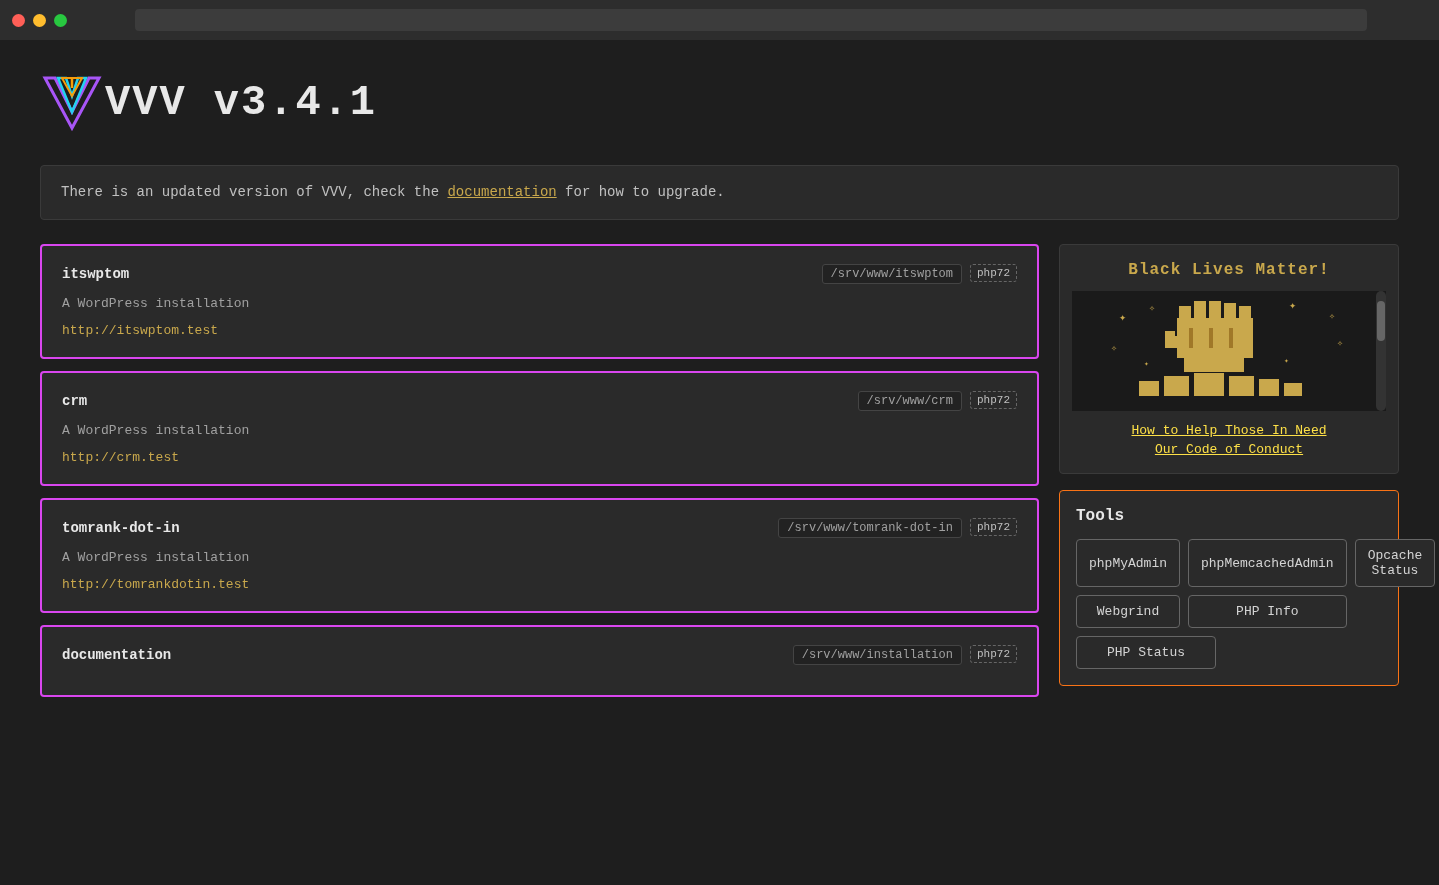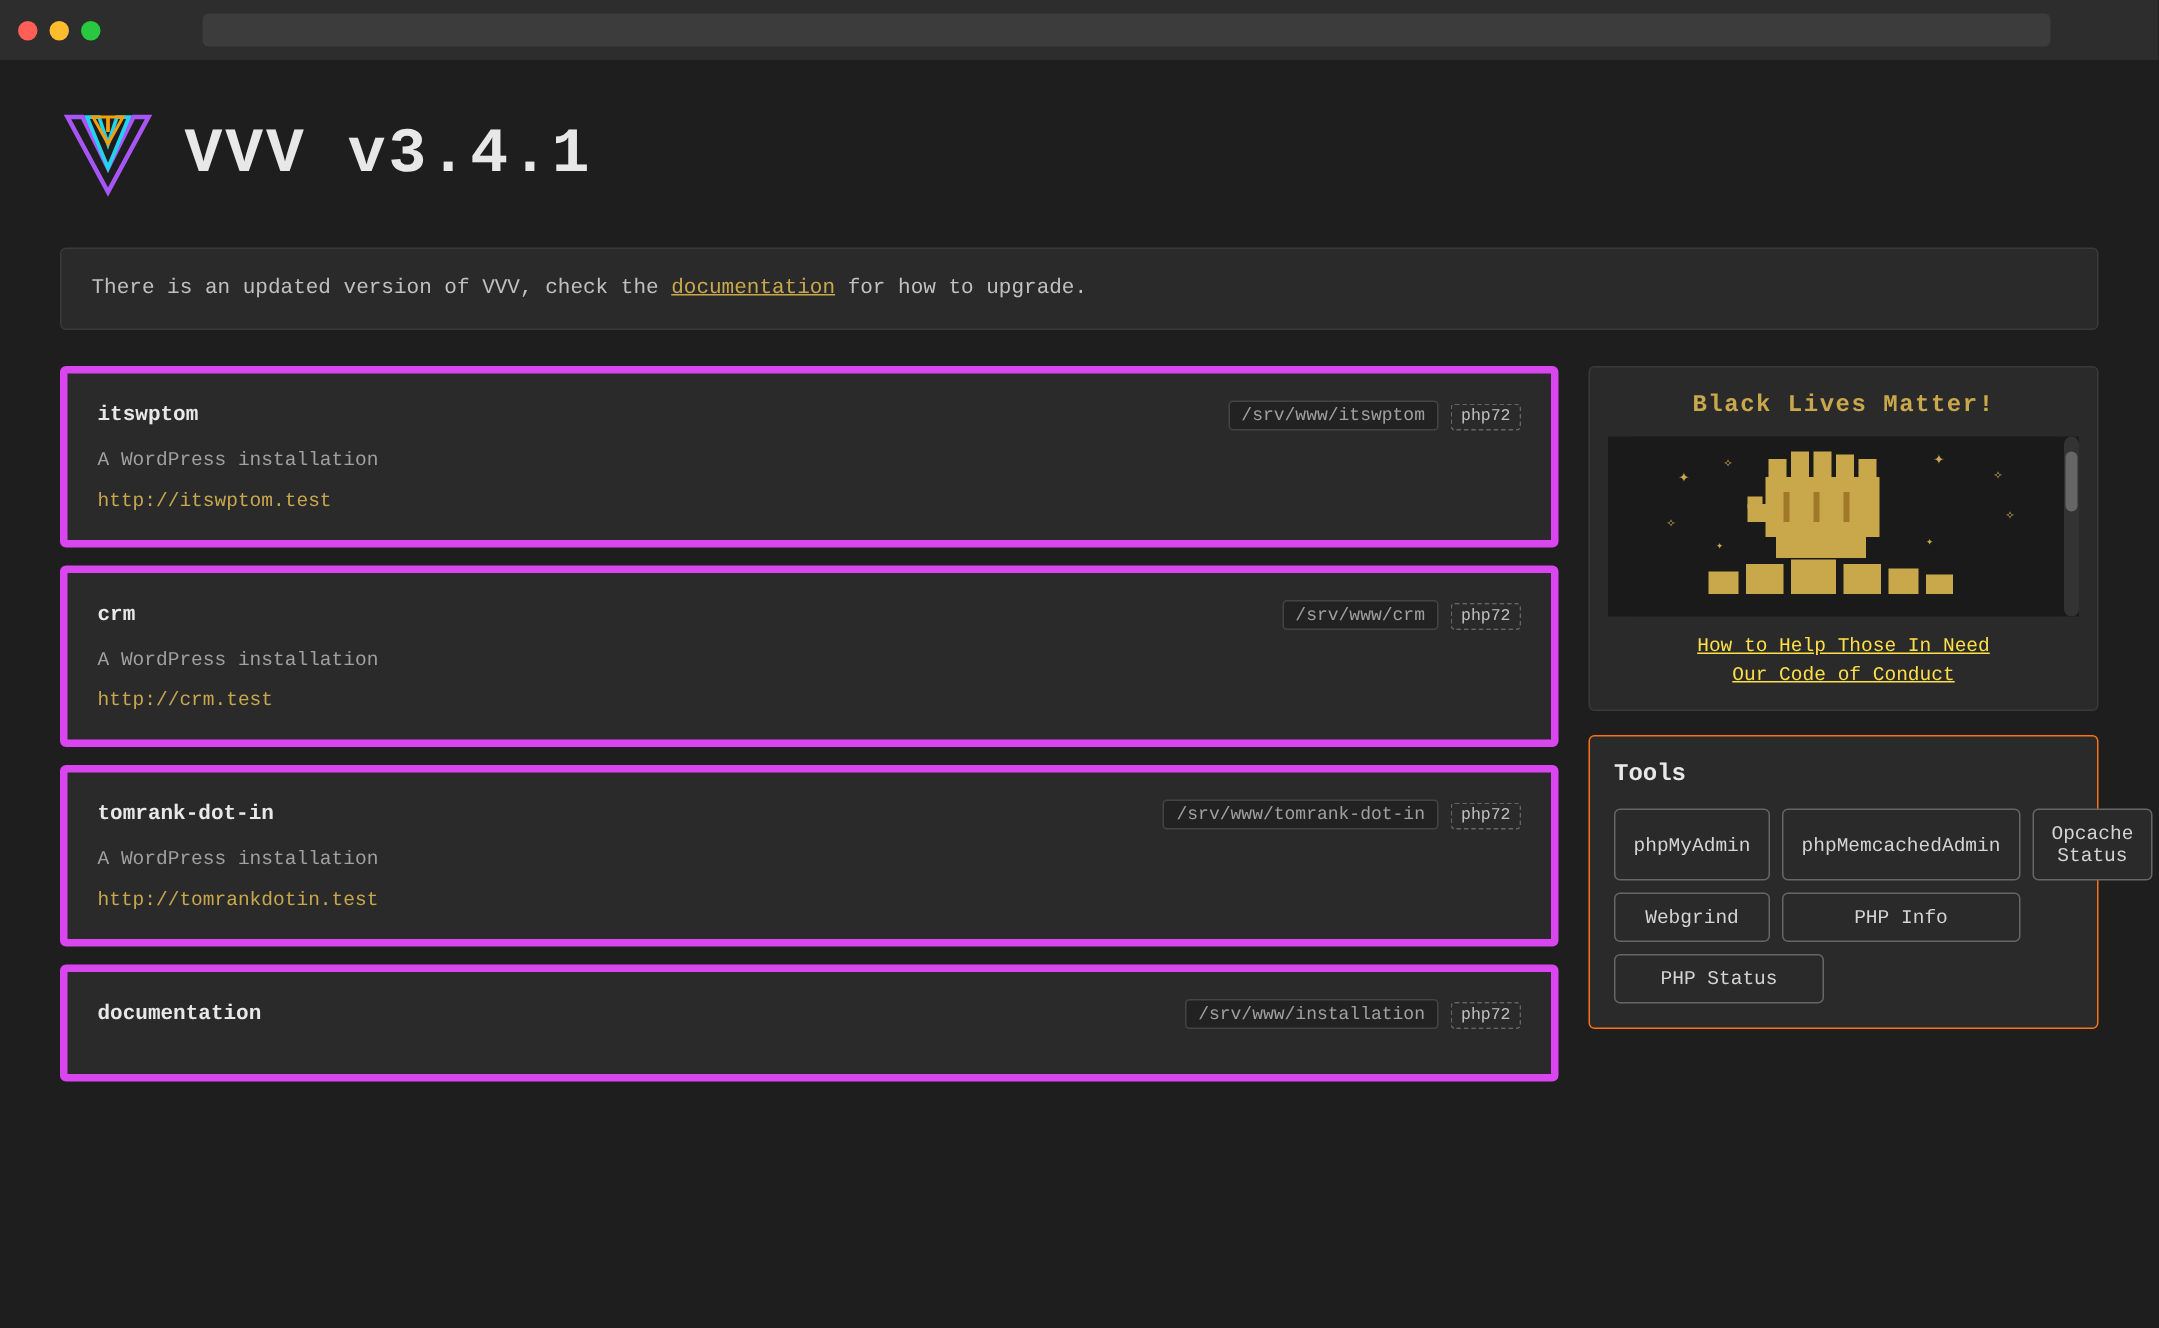--- a/index.html
+++ b/index.html
@@ -40,21 +40,20 @@
 
     
     .content {
       padding: 30px 40px;
     }
 
     
     .header {
       display: flex;
       align-items: center;
-      gap: 18px;
       margin-bottom: 30px;
     }
     .logo-svg {
       width: 65px;
       height: 65px;
     }
     .header-title {
       font-size: 42px;
       font-weight: bold;
       color: #e8e8e8;
@@ -92,38 +91,38 @@
     .right-column {
       width: 340px;
       display: flex;
       flex-direction: column;
       gap: 16px;
     }
 
     
     .site-card {
       background: #2a2a2a;
-      border: 5px solid #d946ef;
+      border: 2px solid #d946ef;
       border-radius: 4px;
       padding: 18px 20px;
     }
     .site-card-header {
       display: flex;
       align-items: center;
       justify-content: space-between;
       margin-bottom: 12px;
     }
     .site-name {
       font-weight: bold;
       font-size: 14px;
       color: #e8e8e8;
     }
     .site-meta {
       display: flex;
-      align-items: flex-end;
+      align-items: flex-start;
       gap: 8px;
     }
     .site-path {
       font-size: 12px;
       color: #a0a0a0;
       background: #222;
       padding: 2px 8px;
       border-radius: 3px;
       border: 1px solid #444;
     }

